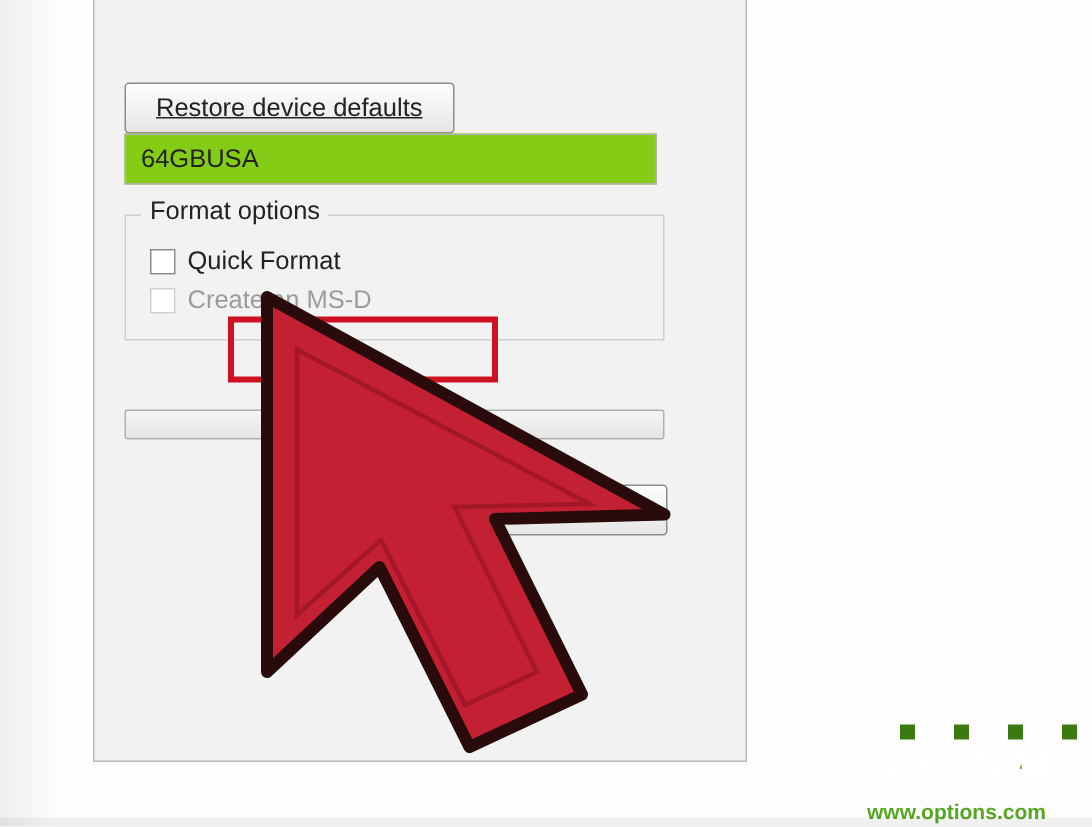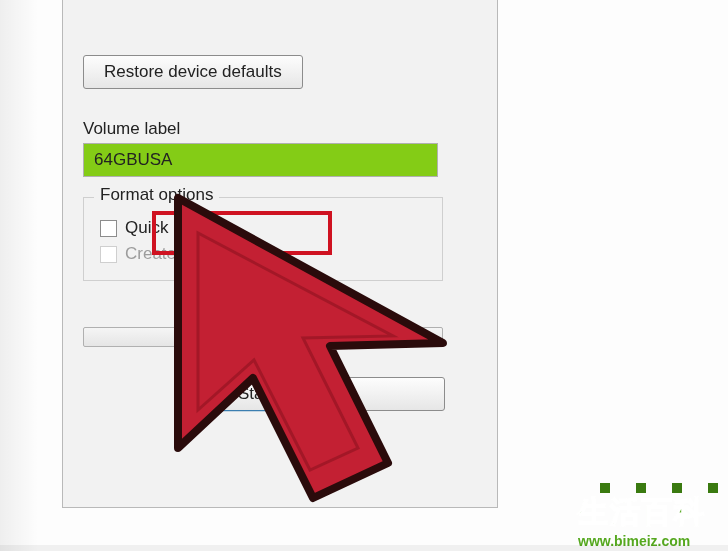--- a/index.html
+++ b/index.html
@@ -36,20 +36,21 @@
     }
     .btn {
       display: inline-block;
       padding: 6px 20px;
       background: linear-gradient(#fdfdfd, #e6e6e6);
       border: 1px solid #8c8c8c;
       border-radius: 3px;
       font-size: 17px;
       color: #222;
       cursor: pointer;
+      text-decoration: underline;
     }
     .restore { margin-top: 48px; }
     .section-label {
       margin-top: 30px;
       margin-bottom: 4px;
       color: #222;
     }
     .textfield {
       width: 355px;
       padding: 6px 10px;
@@ -163,21 +164,20 @@
   </style>
 </head>
 <body>
 
 <div class="backdrop"></div>
 
 <div class="dialog">
 
   <button class="btn restore">Restore device defaults</button>
 
-  <div class="section-label">Volume label</div>
   <input class="textfield" type="text" value="64GBUSA" style="">
 
   <div class="fieldset">
     <div class="fieldset-legend">Format options</div>
 
     <div class="check-row">
       <span class="checkbox"></span>
       <span>Quick Format</span>
     </div>
 
@@ -217,16 +217,16 @@
 </svg>
 
 <div class="wm-squares">
   <span></span>
     <span></span>
     <span></span>
     <span></span>
 </div>
 <div class="watermark">
   <div class="cn">生活百科</div>
-  <div class="url">www.bimeiz.com</div>
+  <div class="url">www.options.com</div>
 </div>
 
 <div class="photo-edge"></div>
 
 </body></html>

